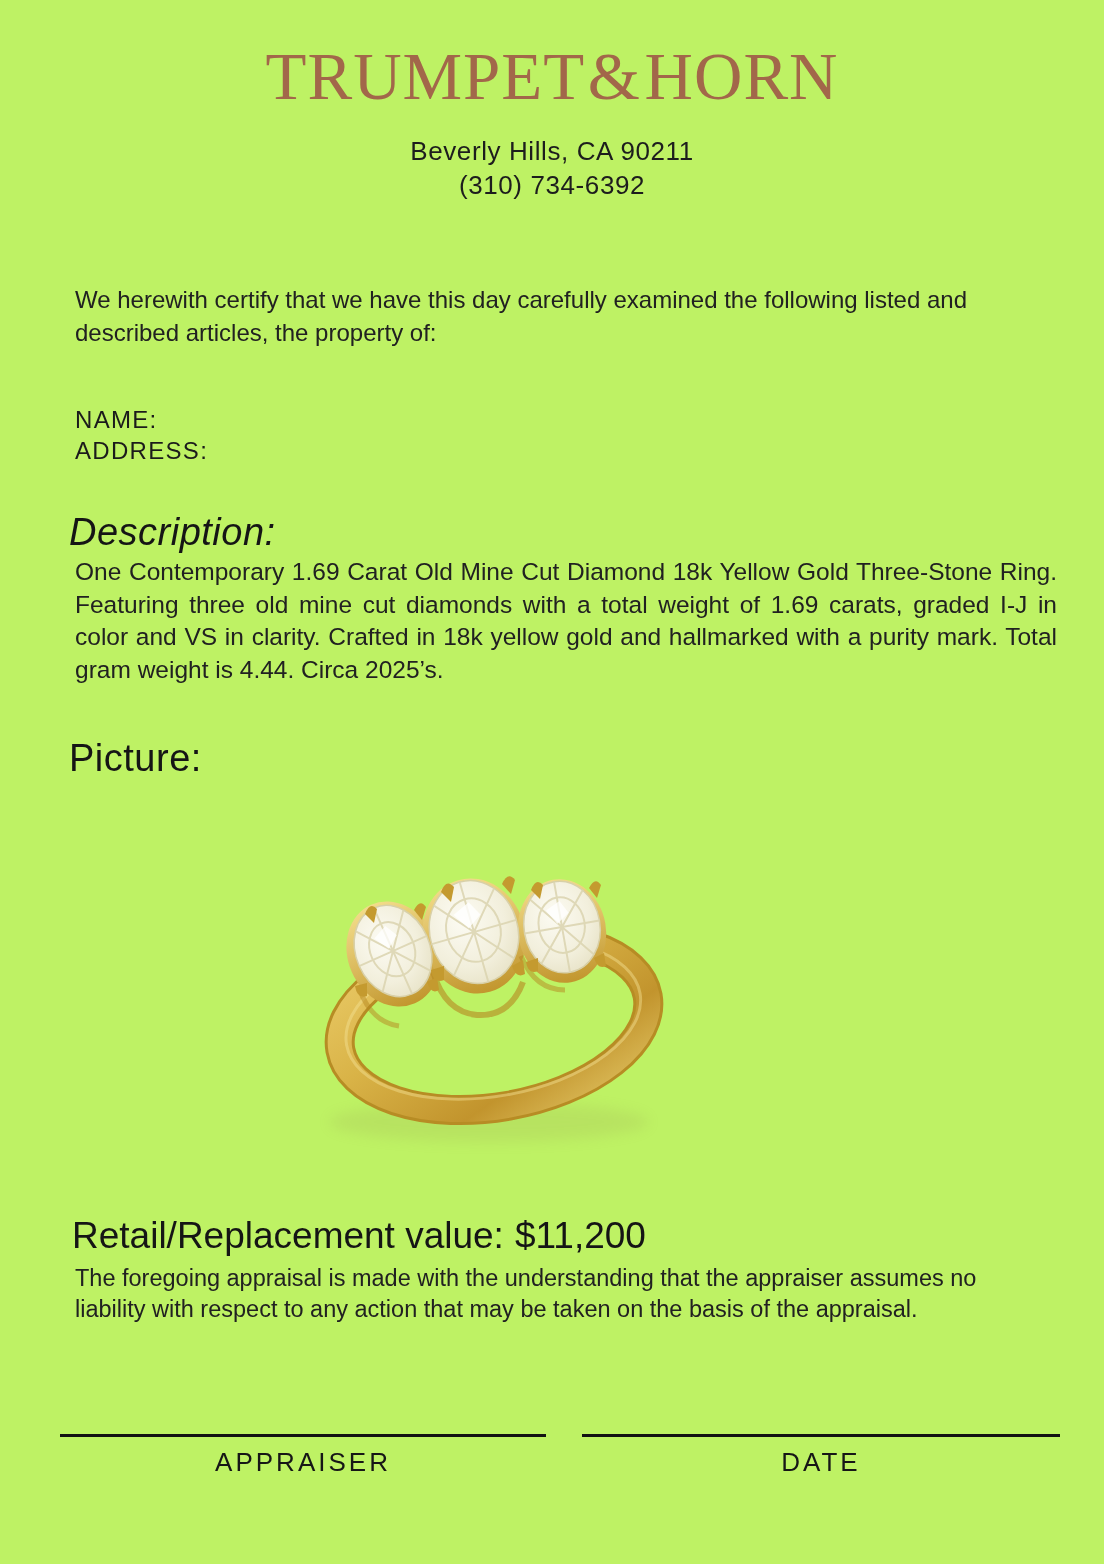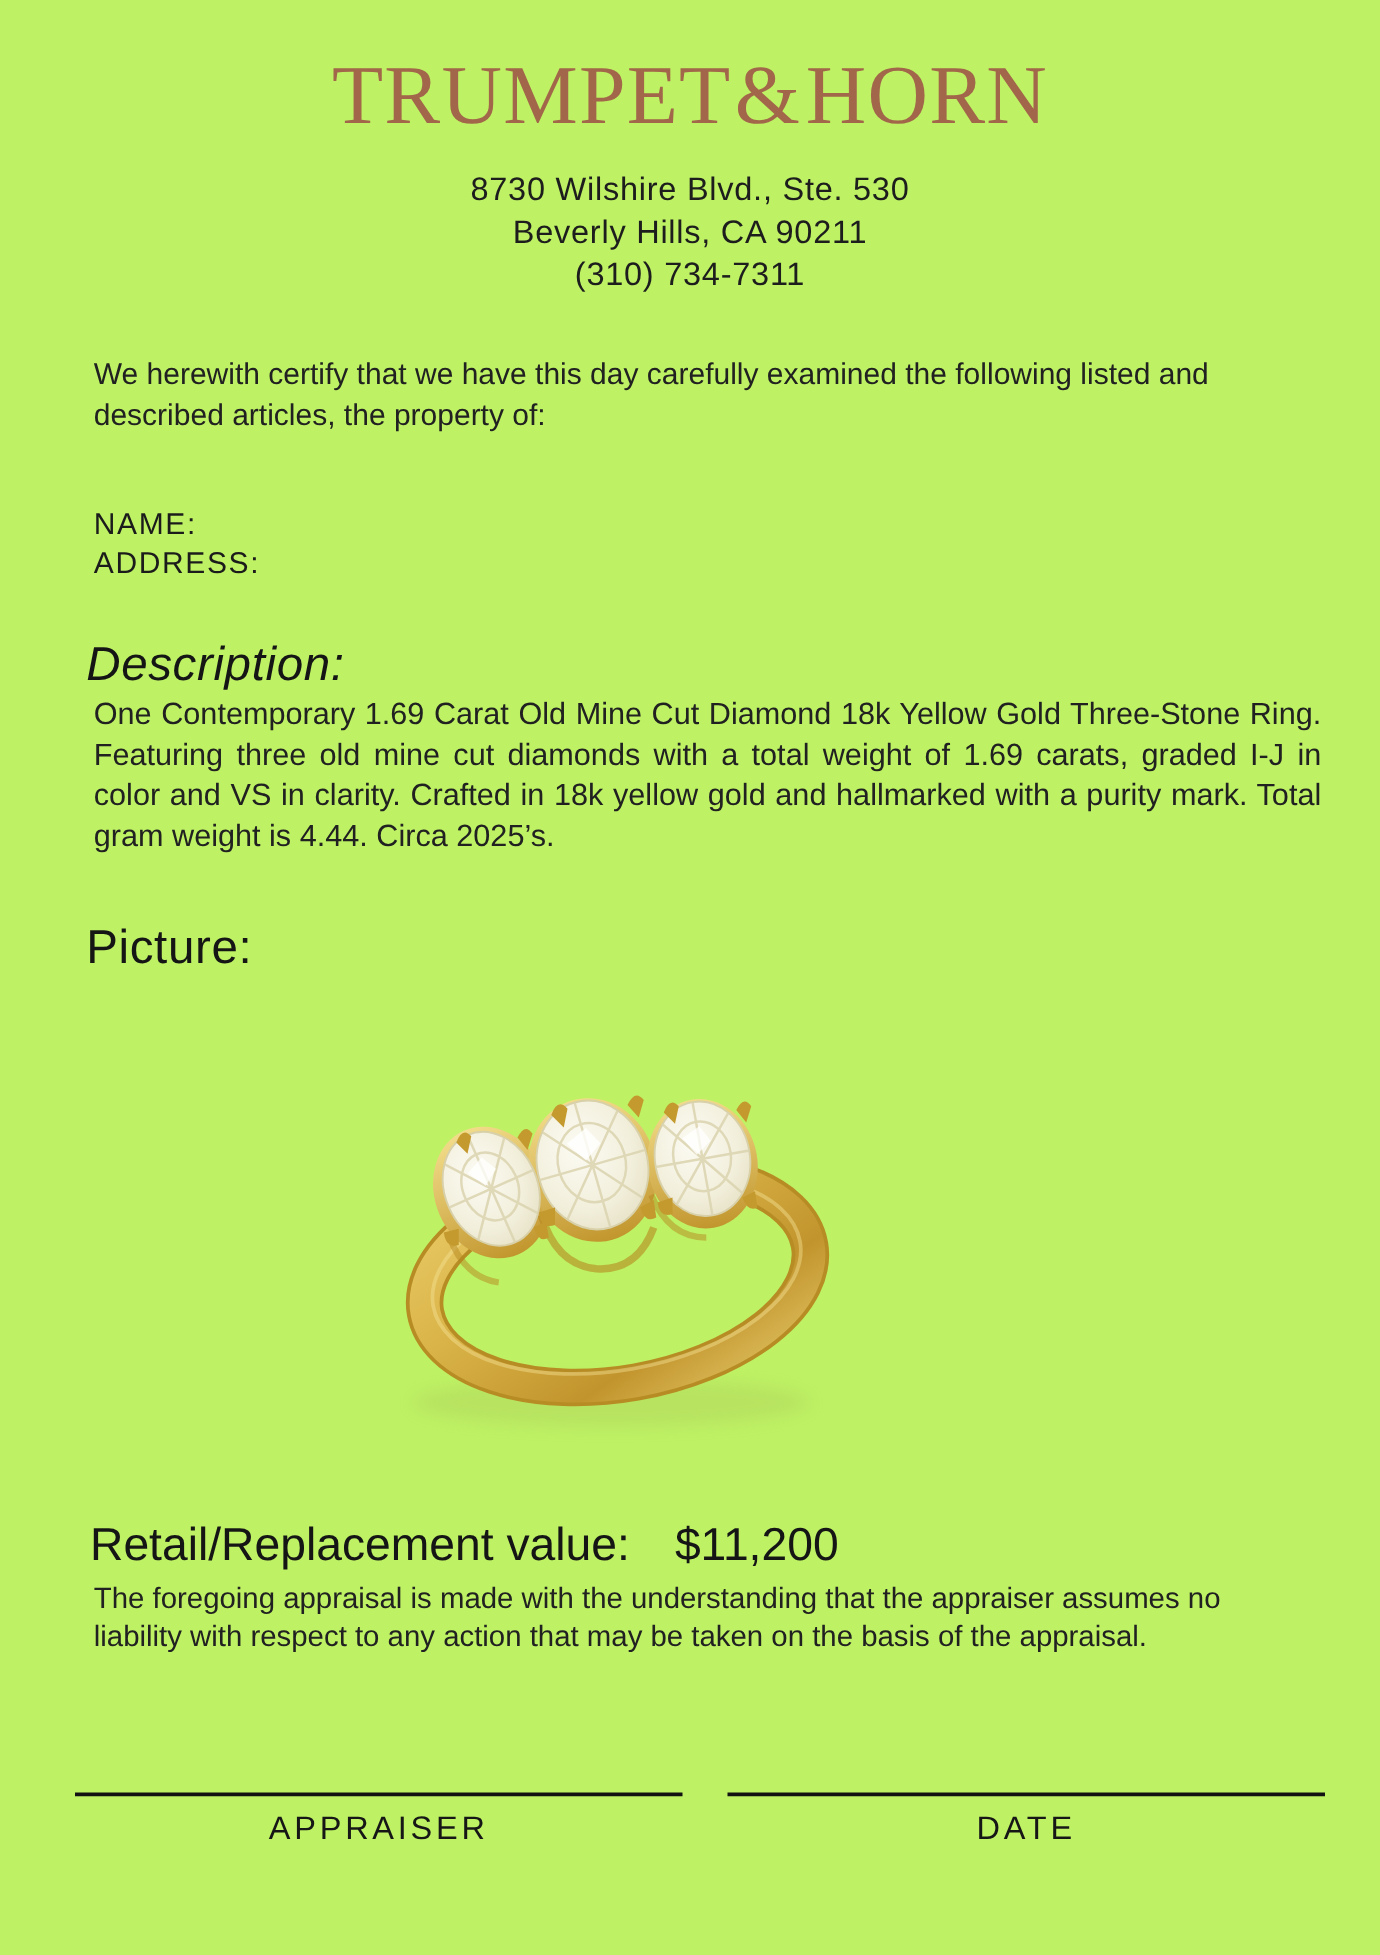--- a/index.html
+++ b/index.html
@@ -57,21 +57,21 @@
     color:#212121;
   }
   .pic-heading{top:738px;left:69px;}
   .ring-photo{top:820px;left:281px;width:540px;height:380px;}
   .valuation{
     top:1214px;left:72px;
     font-size:37px;line-height:1.2;
     color:#151515;
     white-space:nowrap;
   }
-  .valuation .amount{margin-left:36px;text-align:right;}
+  .valuation .amount{margin-left:11px;text-align:right;}
   .disclaimer{
     top:1263px;left:75px;width:968px;
     font-size:23.5px;line-height:31px;
     color:#212121;
   }
   .sig-line{
     top:1434px;height:3px;background:#121212;
   }
   .sig-line.left{left:60px;width:486px;}
   .sig-line.right{left:582px;width:478px;}
@@ -84,23 +84,22 @@
   .sig-label.right{left:582px;width:478px;}
 </style>
 </head>
 <body>
 
 <div class="page">
 
   <div class="abs brand-logo" style="color: rgb(162, 103, 74);">TRUMPET &amp; HORN</div>
 
   <div class="abs contact">
-    <div>8730 Wilshire Blvd., Ste. 530</div>
     <div>Beverly Hills, CA 90211</div>
-    <div>(310) 734-7311</div>
+    <div>(310) 734-6392</div>
   </div>
 
   <div class="abs certify">We herewith certify that we have this day carefully examined the following listed and described articles, the property of:</div>
 
   <div class="abs owner-labels">
     <div>NAME:</div>
     <div>ADDRESS:</div>
   </div>
 
   <div class="abs section-heading desc-heading">Description:</div>

